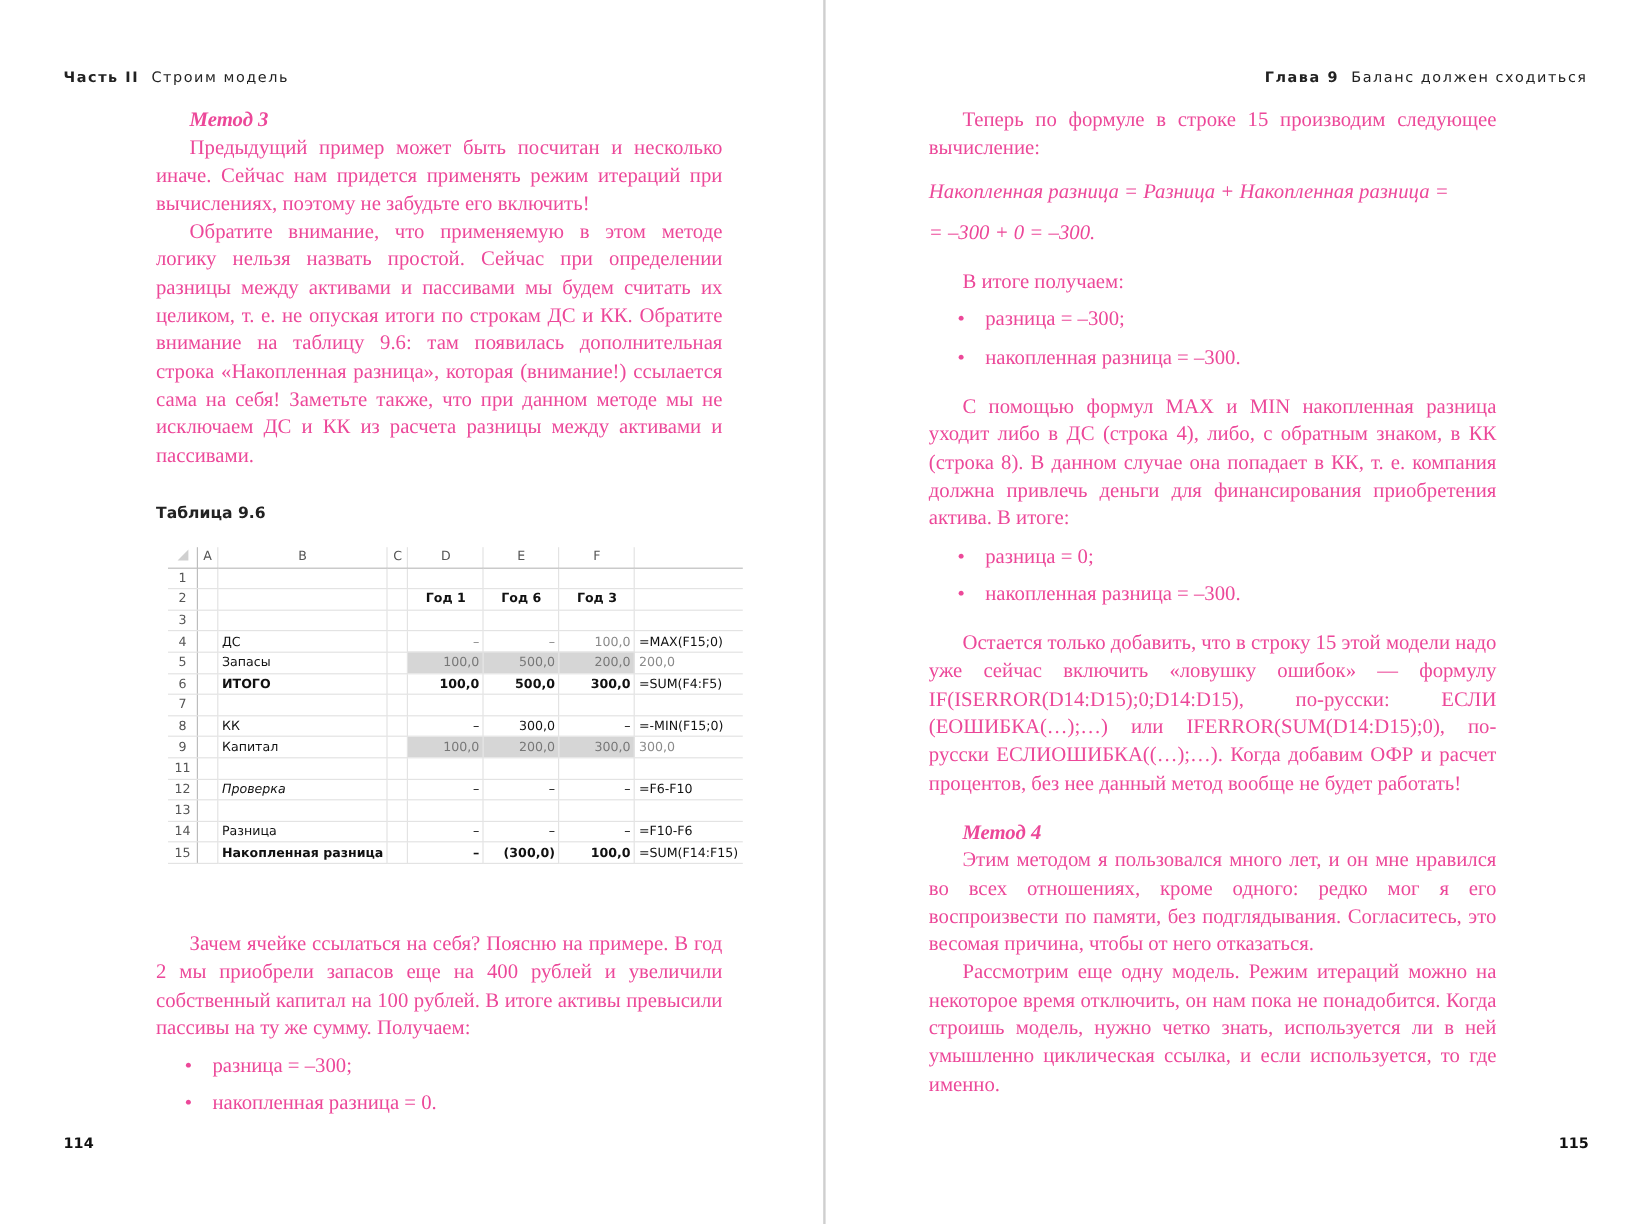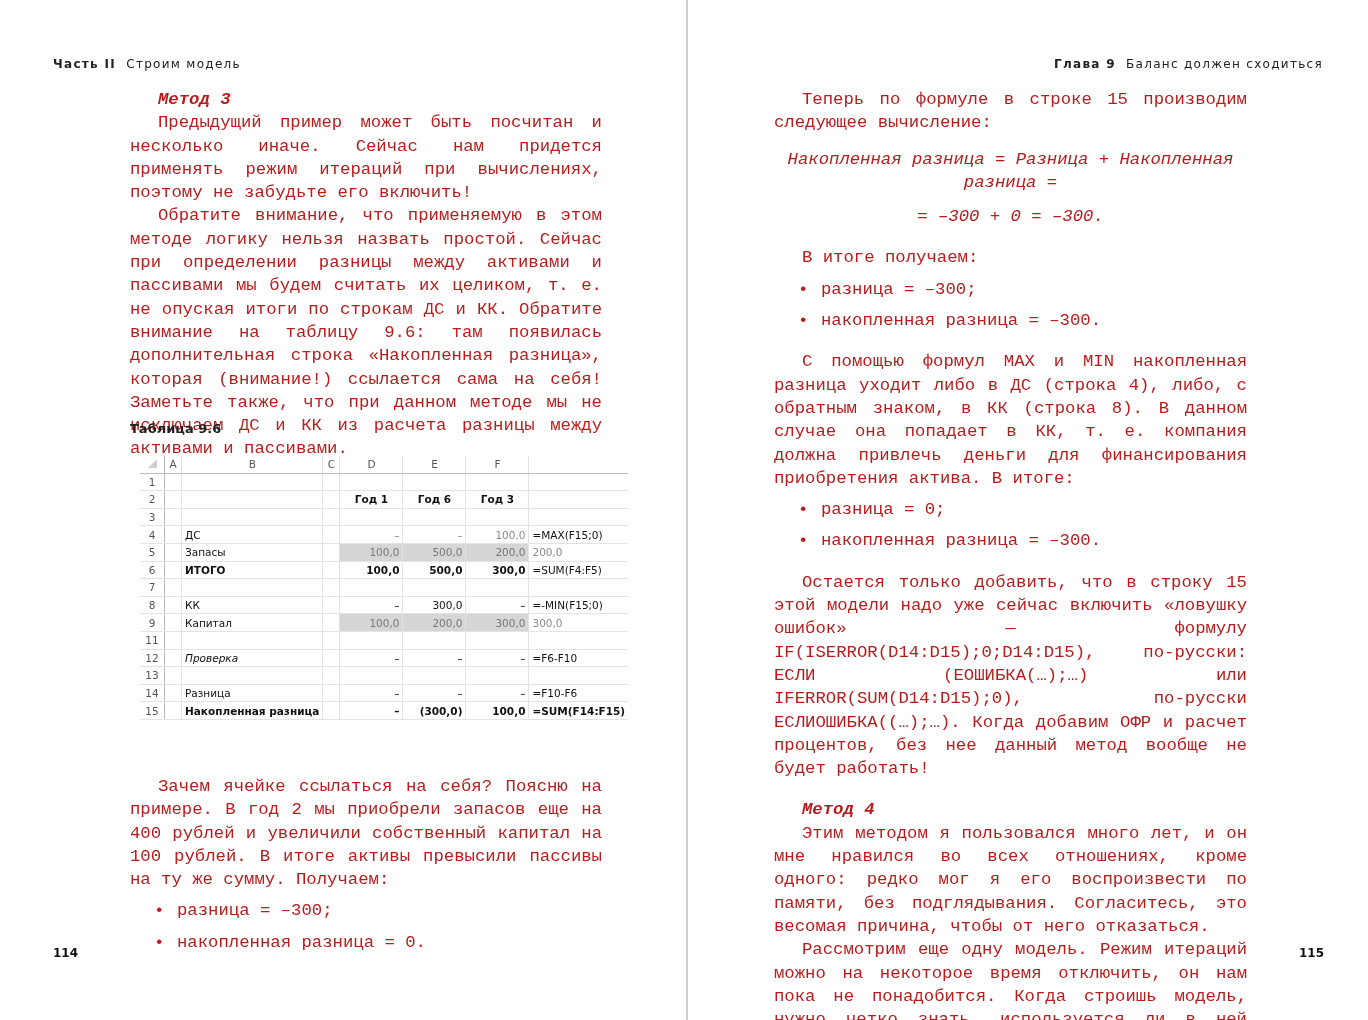--- a/index.html
+++ b/index.html
@@ -11,30 +11,30 @@
 
   .running-head { position:absolute; top:57px; font-family:"DejaVu Sans", sans-serif; font-size:12px; letter-spacing:1.3px; color:#222; }
   .running-head b { font-weight:bold; }
   .left-page .running-head { left:53px; }
   .right-page .running-head { right:45px; }
 
   .folio { position:absolute; top:946px; font-family:"DejaVu Sans", sans-serif; font-weight:bold; font-size:12px; color:#111; }
   .left-page .folio { left:53px; }
   .right-page .folio { right:44px; }
 
-  .body { position:absolute; font-family:Liberation Mono, monospace; font-size:17.3px; line-height:23.3px; color:#b91c1c; }
+  .body { position:absolute; font-family:Liberation Serif, serif; font-size:17.3px; line-height:23.3px; color:#ec4899; }
   .left-page .body { left:130px; width:472px; top:88px; }
   .right-page .body { left:85px; width:473px; top:88px; }
 
   .p { margin:0; text-align:justify; text-indent:28px; }
   .head-it { margin:0 0 0 28px; font-style:italic; font-weight:bold; }
   .bullets { list-style:none; margin:0; padding:0; }
   .bullets li { position:relative; padding-left:47px; margin-top:8px; }
   .bullets li::before { content:"•"; position:absolute; left:24px; }
-  .formula { font-style:italic; text-align:center; margin:13px 0 0 0; }
+  .formula { font-style:italic; text-align:left; margin:13px 0 0 0; }
   .gap-m { height:18px; }
 
   .table-caption { position:absolute; left:130px; top:421px; font-family:"DejaVu Sans", sans-serif; font-weight:bold; font-size:13px; color:#222; }
 
   .sheet { position:absolute; left:140px; top:456px; border-collapse:collapse; font-family:"DejaVu Sans", sans-serif; font-size:10.5px; color:#111; }
   .sheet td { height:16.6px; padding:0 3px; border-bottom:1px solid #e3e3e3; white-space:nowrap; }
   .sheet .hdr td { color:#555; text-align:center; border-bottom:1px solid #bdbdbd; }
   .sheet td.rn { width:18px; color:#555; text-align:center; border-right:1px solid #bdbdbd; }
   .sheet td.cA { width:10px; border-right:1px solid #e3e3e3; }
   .sheet td.cB { width:128px; border-right:1px solid #e3e3e3; }
@@ -212,21 +212,21 @@
       <td class="cG">=F10-F6</td>
     </tr>
     <tr class="bold">
       <td class="rn" style="font-weight:normal">15</td>
       <td class="cA"></td>
       <td class="cB">Накопленная разница</td>
       <td class="cC"></td>
       <td class="cD">–</td>
       <td class="cE">(300,0)</td>
       <td class="cF">100,0</td>
-      <td class="cG" style="font-weight:bold">=SUM(F14:F15)</td>
+      <td class="cG" style="font-weight:normal">=SUM(F14:F15)</td>
     </tr>
   </tbody>
     </table>
 
   <div class="body" style="top:775px">
     <p class="p">Зачем ячейке ссылаться на себя? Поясню на примере. В год 2 мы приобрели запасов еще на 400 рублей и увеличили собственный капитал на 100 рублей. В итоге активы превысили пассивы на ту же сумму. Получаем:</p>
     <ul class="bullets">
       <li>разница = –300;</li>
       <li>накопленная разница = 0.</li>
     </ul>

